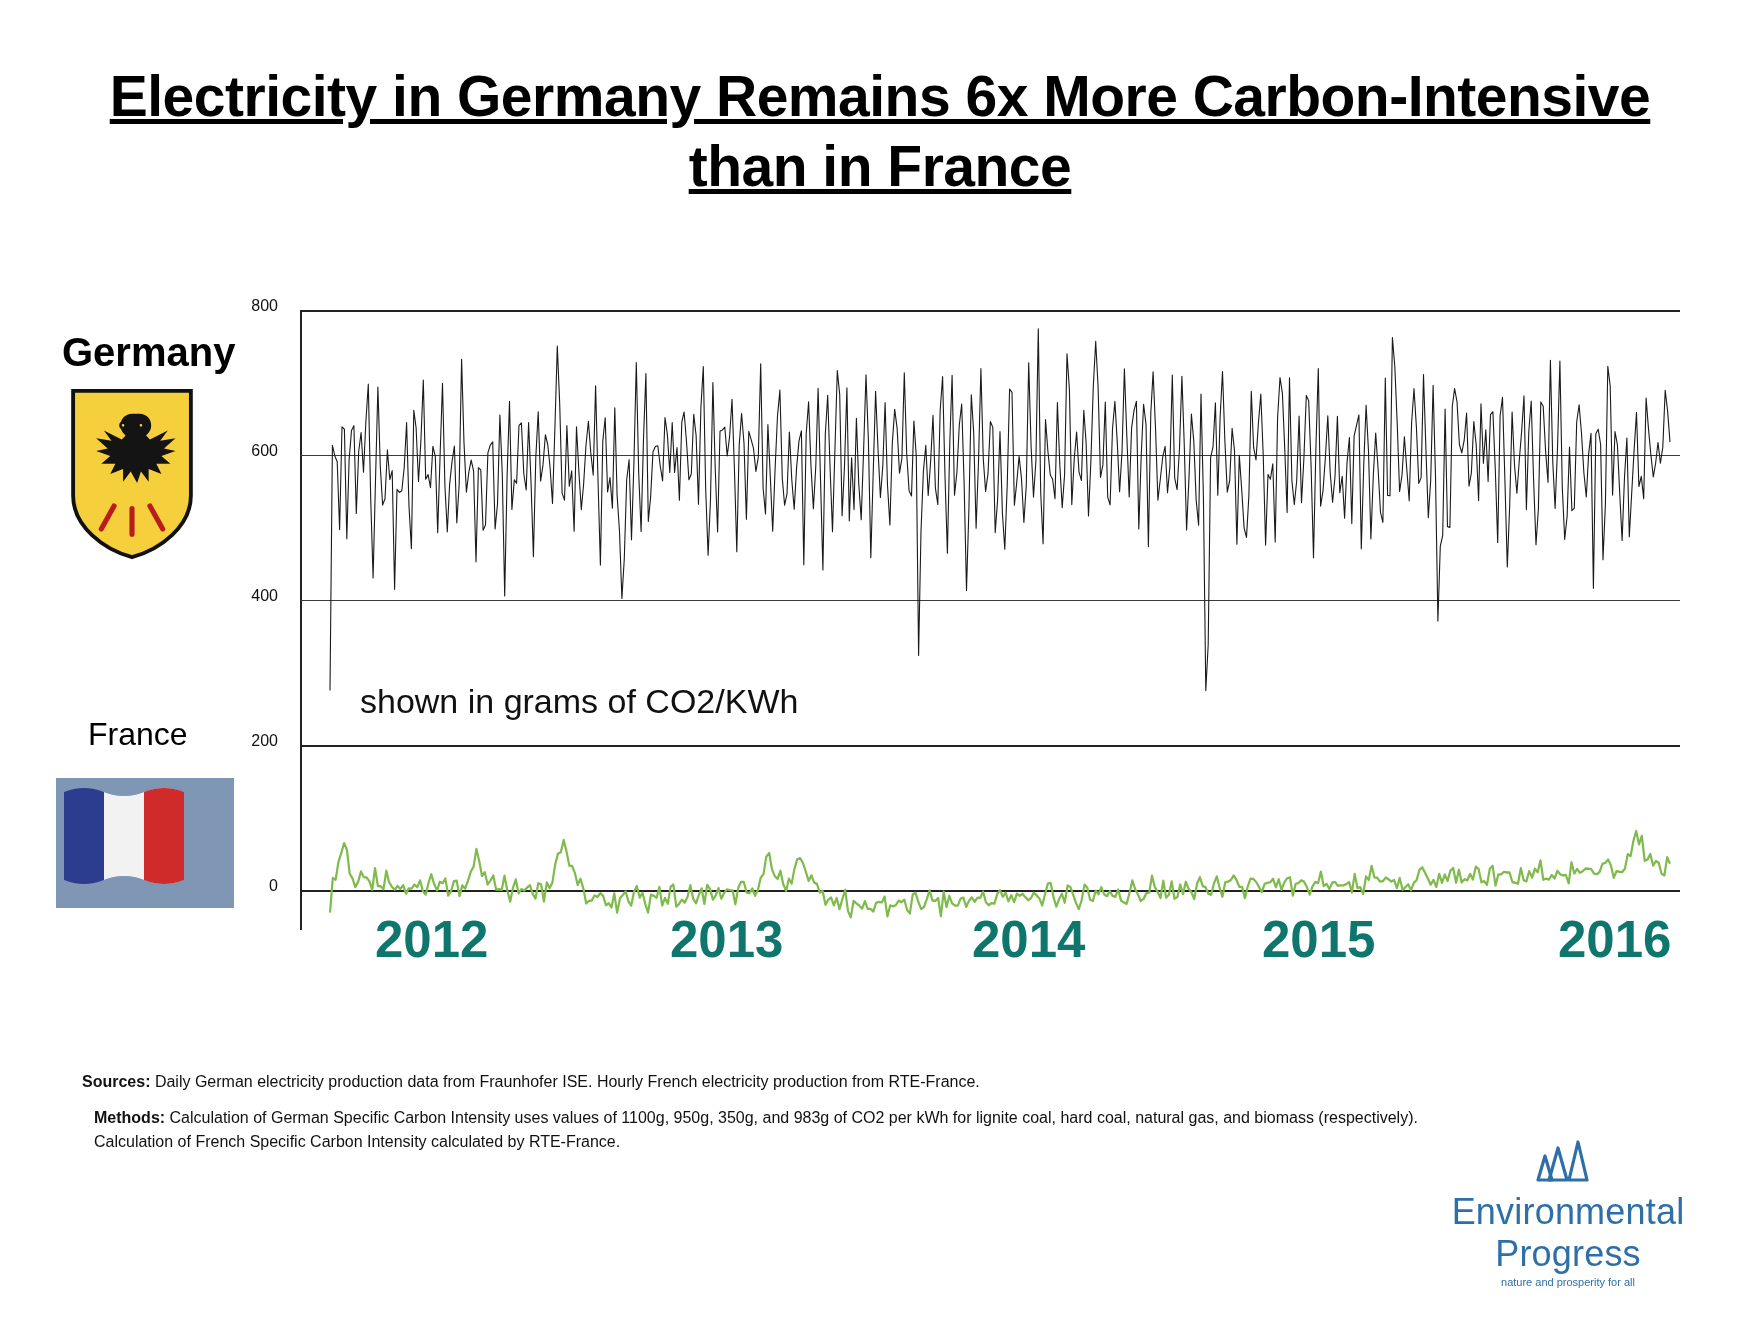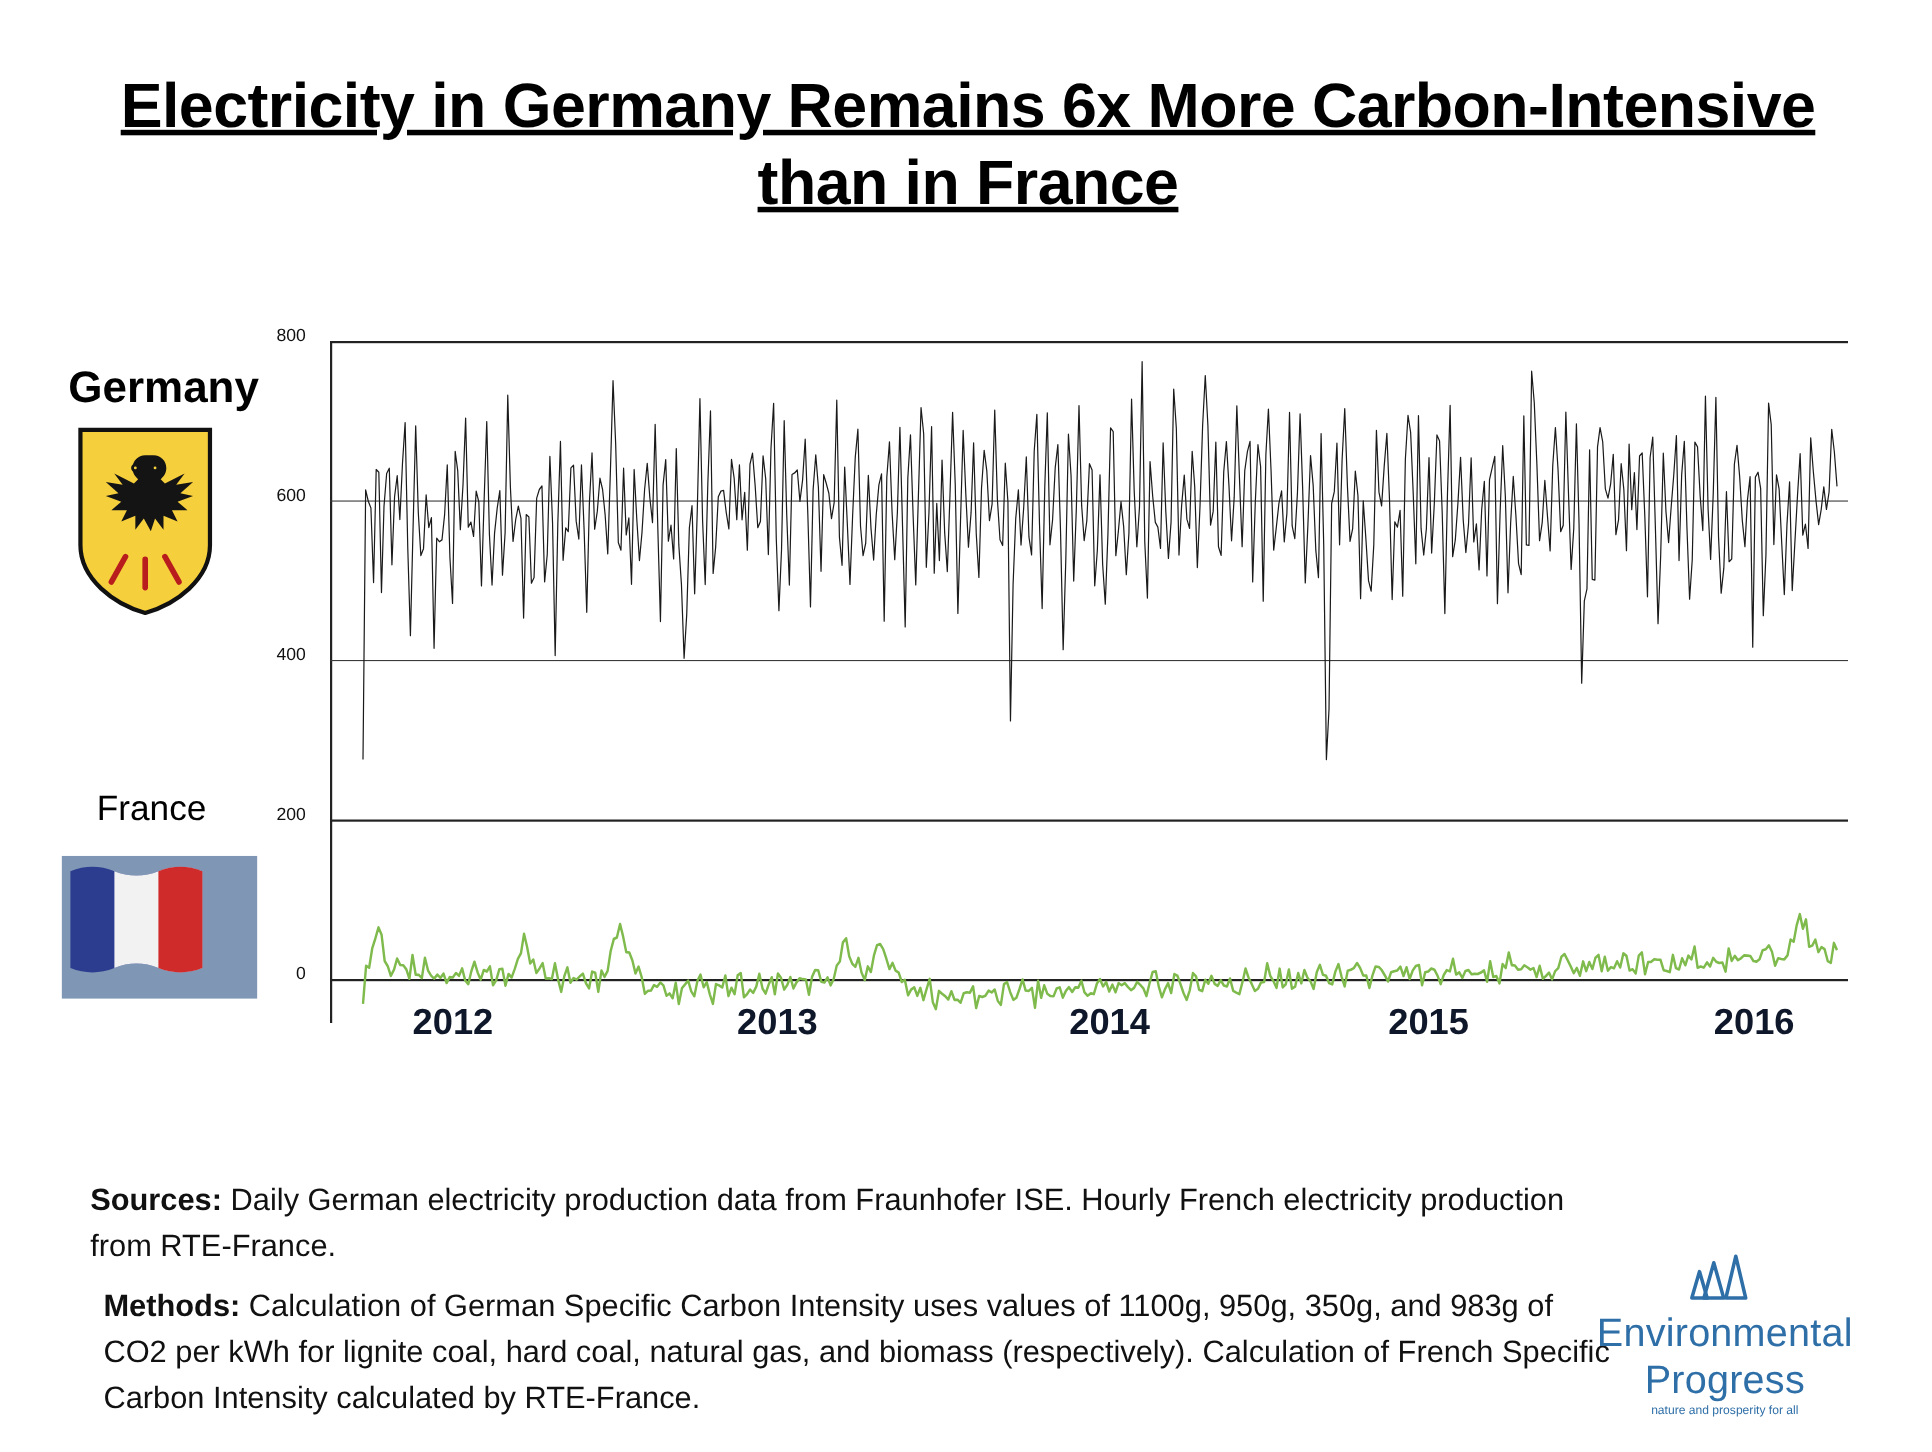--- a/index.html
+++ b/index.html
@@ -52,23 +52,23 @@
   .ylabel {
     position:absolute;
     width:70px;
     text-align:right;
     font-size:16px;
     font-weight:normal;
     color:#111;
   }
   .xlabel {
     position:absolute;
-    font-size:33px;
+    font-size:51px;
     font-weight:bold;
-    color:#0f172a;
+    color:#0f766e;
   }
 
   
   #series-svg {
     position:absolute;
     left:0; top:0;
     width:100%; height:100%;
   }
 
   
@@ -99,21 +99,21 @@
     position:absolute;
     left:56px; top:778px;
     width:178px; height:130px;
   }
 
   
   #footer {
     position:absolute;
     left:82px; top:1070px;
     width:1400px;
-    font-size:28px;
+    font-size:16px;
     line-height:1.5;
     color:#111;
   }
   #footer b { font-weight:bold; }
 
   
   #logo {
     position:absolute;
     right:38px; bottom:32px;
     width:300px;
@@ -184,20 +184,21 @@
   <div class="ylabel" style="left:-92px; top:277px;">400</div>
   <div class="ylabel" style="left:-92px; top:422px;">200</div>
   <div class="ylabel" style="left:-92px; top:567px;">0</div>
 
   <div class="xlabel" style="left:75px;   top:600px;">2012</div>
   <div class="xlabel" style="left:370px;  top:600px;">2013</div>
   <div class="xlabel" style="left:672px;  top:600px;">2014</div>
   <div class="xlabel" style="left:962px;  top:600px;">2015</div>
   <div class="xlabel" style="left:1258px; top:600px;">2016</div>
 
+  <div id="inchart-note">shown in grams of CO2/KWh</div>
 </div>
 
 <div id="footer">
   <p style="margin:0 0 2px 0;">
     <b>Sources:</b><span> Daily German electricity production data from Fraunhofer ISE. Hourly French electricity production from RTE-France.</span>
   </p>
   <p style="margin:12px;">
     <b>Methods:</b><span> Calculation of German Specific Carbon Intensity uses values of 1100g, 950g, 350g, and 983g of CO2 per kWh for lignite coal, hard coal, natural gas, and biomass (respectively). Calculation of French Specific Carbon Intensity calculated by RTE-France.</span>
   </p>
 </div>

